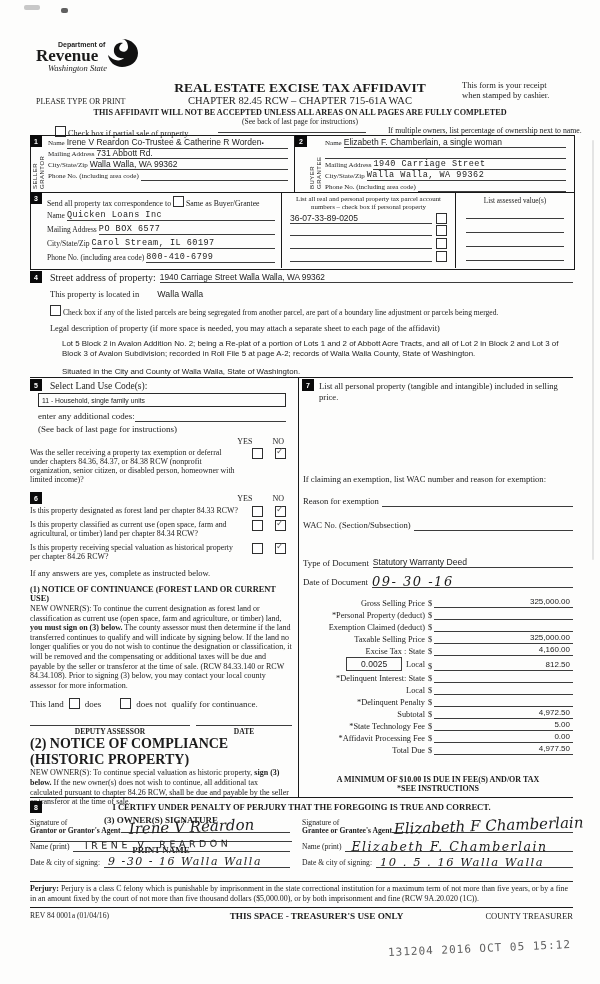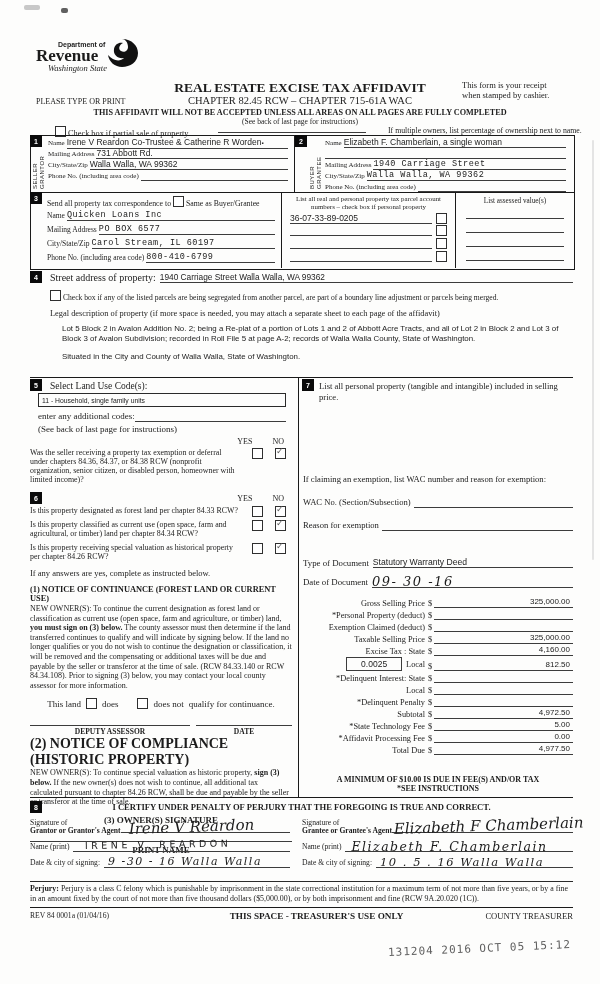--- a/index.html
+++ b/index.html
@@ -185,20 +185,24 @@
       </div>
     </div>
   </div>
 
   <div class="abs" style="left:30px;top:271px;width:543px;">
     <div class="badge" style="left:0;top:0;">4</div>
     <div class="row" style="padding-left:20px;height:13px;">
       <span style="font-size:10px;white-space:nowrap;padding-right:4px;">Street address of property:</span>
       <span class="val sans" style="font-size:8.3px;">1940 Carriage Street Walla Walla, WA 99362</span>
     </div>
+    <div style="padding-left:20px;margin-top:5px;font-size:8.5px;">
+      <span>This property is located in</span>
+      <span class="sans" style="margin-left:16px;font-size:8.8px;">Walla Walla</span>
+    </div>
     <div style="padding-left:20px;margin-top:6px;font-size:7.6px;white-space:nowrap;">
       <span class="cb"></span>
       <span>Check box if any of the listed parcels are being segregated from another parcel, are part of a boundary line adjustment or parcels being merged.</span>
     </div>
     <div style="padding-left:20px;margin-top:7px;font-size:8.4px;">Legal description of property (if more space is needed, you may attach a separate sheet to each page of the affidavit)</div>
     <div class="sans" style="padding-left:32px;margin-top:6px;font-size:7.9px;line-height:9.5px;width:510px;">Lot 5 Block 2 in Avalon Addition No. 2; being a Re-plat of a portion of Lots 1 and 2 of Abbott Acre Tracts, and all of Lot 2 in Block 2 and Lot 3 of Block 3 of Avalon Subdivision; recorded in Roll File 5 at page A-2; records of Walla Walla County, State of Washington.</div>
     <div class="sans" style="padding-left:32px;margin-top:9px;font-size:7.9px;">Situated in the City and County of Walla Walla, State of Washington.</div>
   </div>
 
   <div class="abs" style="left:30px;top:377px;width:543px;height:419px;border-top:1.5px solid #1a1a1a;">
@@ -255,21 +259,21 @@
           <span class="cb checked"></span>
         </div>
       </div>
       <div style="margin-top:7px;font-size:8.5px;">If any answers are yes, complete as instructed below.</div>
 
       <div class="b" style="margin-top:7px;font-size:8.4px;">(1) NOTICE OF CONTINUANCE (FOREST LAND OR CURRENT USE)</div>
       <div class="para" style="margin-top:1px;">
         <span>NEW OWNER(S): To continue the current designation as forest land or classification as current use (open space, farm and agriculture, or timber) land, </span><span class="b">you must sign on (3) below.</span><span> The county assessor must then determine if the land transferred continues to qualify and will indicate by signing below. If the land no longer qualifies or you do not wish to continue the designation or classification, it will be removed and the compensating or additional taxes will be due and payable by the seller or transferor at the time of sale. (RCW 84.33.140 or RCW 84.34.108). Prior to signing (3) below, you may contact your local county assessor for more information.</span>
       </div>
 
-      <div style="margin-top:8px;font-size:9px;display:flex;align-items:center;gap:5px;justify-content:center;">
+      <div style="margin-top:8px;font-size:9px;display:flex;align-items:center;gap:5px;">
         <span>This land</span>
         <span class="cb"></span>
         <span>does</span>
         <span class="cb" style="margin-left:14px;"></span>
         <span>does not</span>
         <span>qualify for continuance.</span>
       </div>
 
       <div style="display:flex;margin-top:16px;gap:6px;">
         <div style="width:160px;">
@@ -289,26 +293,26 @@
       <div class="b" style="margin-top:8px;text-align:center;font-size:9px;">(3)  OWNER(S) SIGNATURE</div>
       <div class="ul" style="margin-top:16px;"></div>
       <div class="b" style="margin-top:3px;text-align:center;font-size:9px;">PRINT NAME</div>
     </div>
 
     <div class="abs" style="left:273px;top:0;width:270px;">
       <div class="badge" style="left:-1px;top:1px;">7</div>
       <div style="padding:3px 10px 0 16px;font-size:8.6px;line-height:10.5px;">List all  personal property (tangible and intangible) included in selling price.</div>
 
       <div style="margin-top:72px;font-size:8.6px;">If claiming an exemption, list WAC number and reason for exemption:</div>
+      <div class="row" style="margin-top:11px;height:12px;">
+        <span style="font-size:8.6px;white-space:nowrap;padding-right:3px;">Reason for exemption</span>
+        <span class="val"></span>
+      </div>
       <div class="row" style="margin-top:12px;height:12px;">
         <span style="font-size:8.6px;white-space:nowrap;padding-right:3px;">WAC No. (Section/Subsection)</span>
-        <span class="val"></span>
-      </div>
-      <div class="row" style="margin-top:11px;height:12px;">
-        <span style="font-size:8.6px;white-space:nowrap;padding-right:3px;">Reason for exemption</span>
         <span class="val"></span>
       </div>
 
       <div class="row" style="margin-top:25px;height:13px;">
         <span style="font-size:8.8px;white-space:nowrap;padding-right:4px;">Type of Document</span>
         <span class="val sans" style="font-size:8.6px;">Statutory Warranty Deed</span>
       </div>
       <div class="row" style="margin-top:5px;height:16px;">
         <span style="font-size:8.8px;white-space:nowrap;padding-right:4px;">Date of Document</span>
         <span class="val hand" style="font-size:13px;">09- 30 -16</span>

